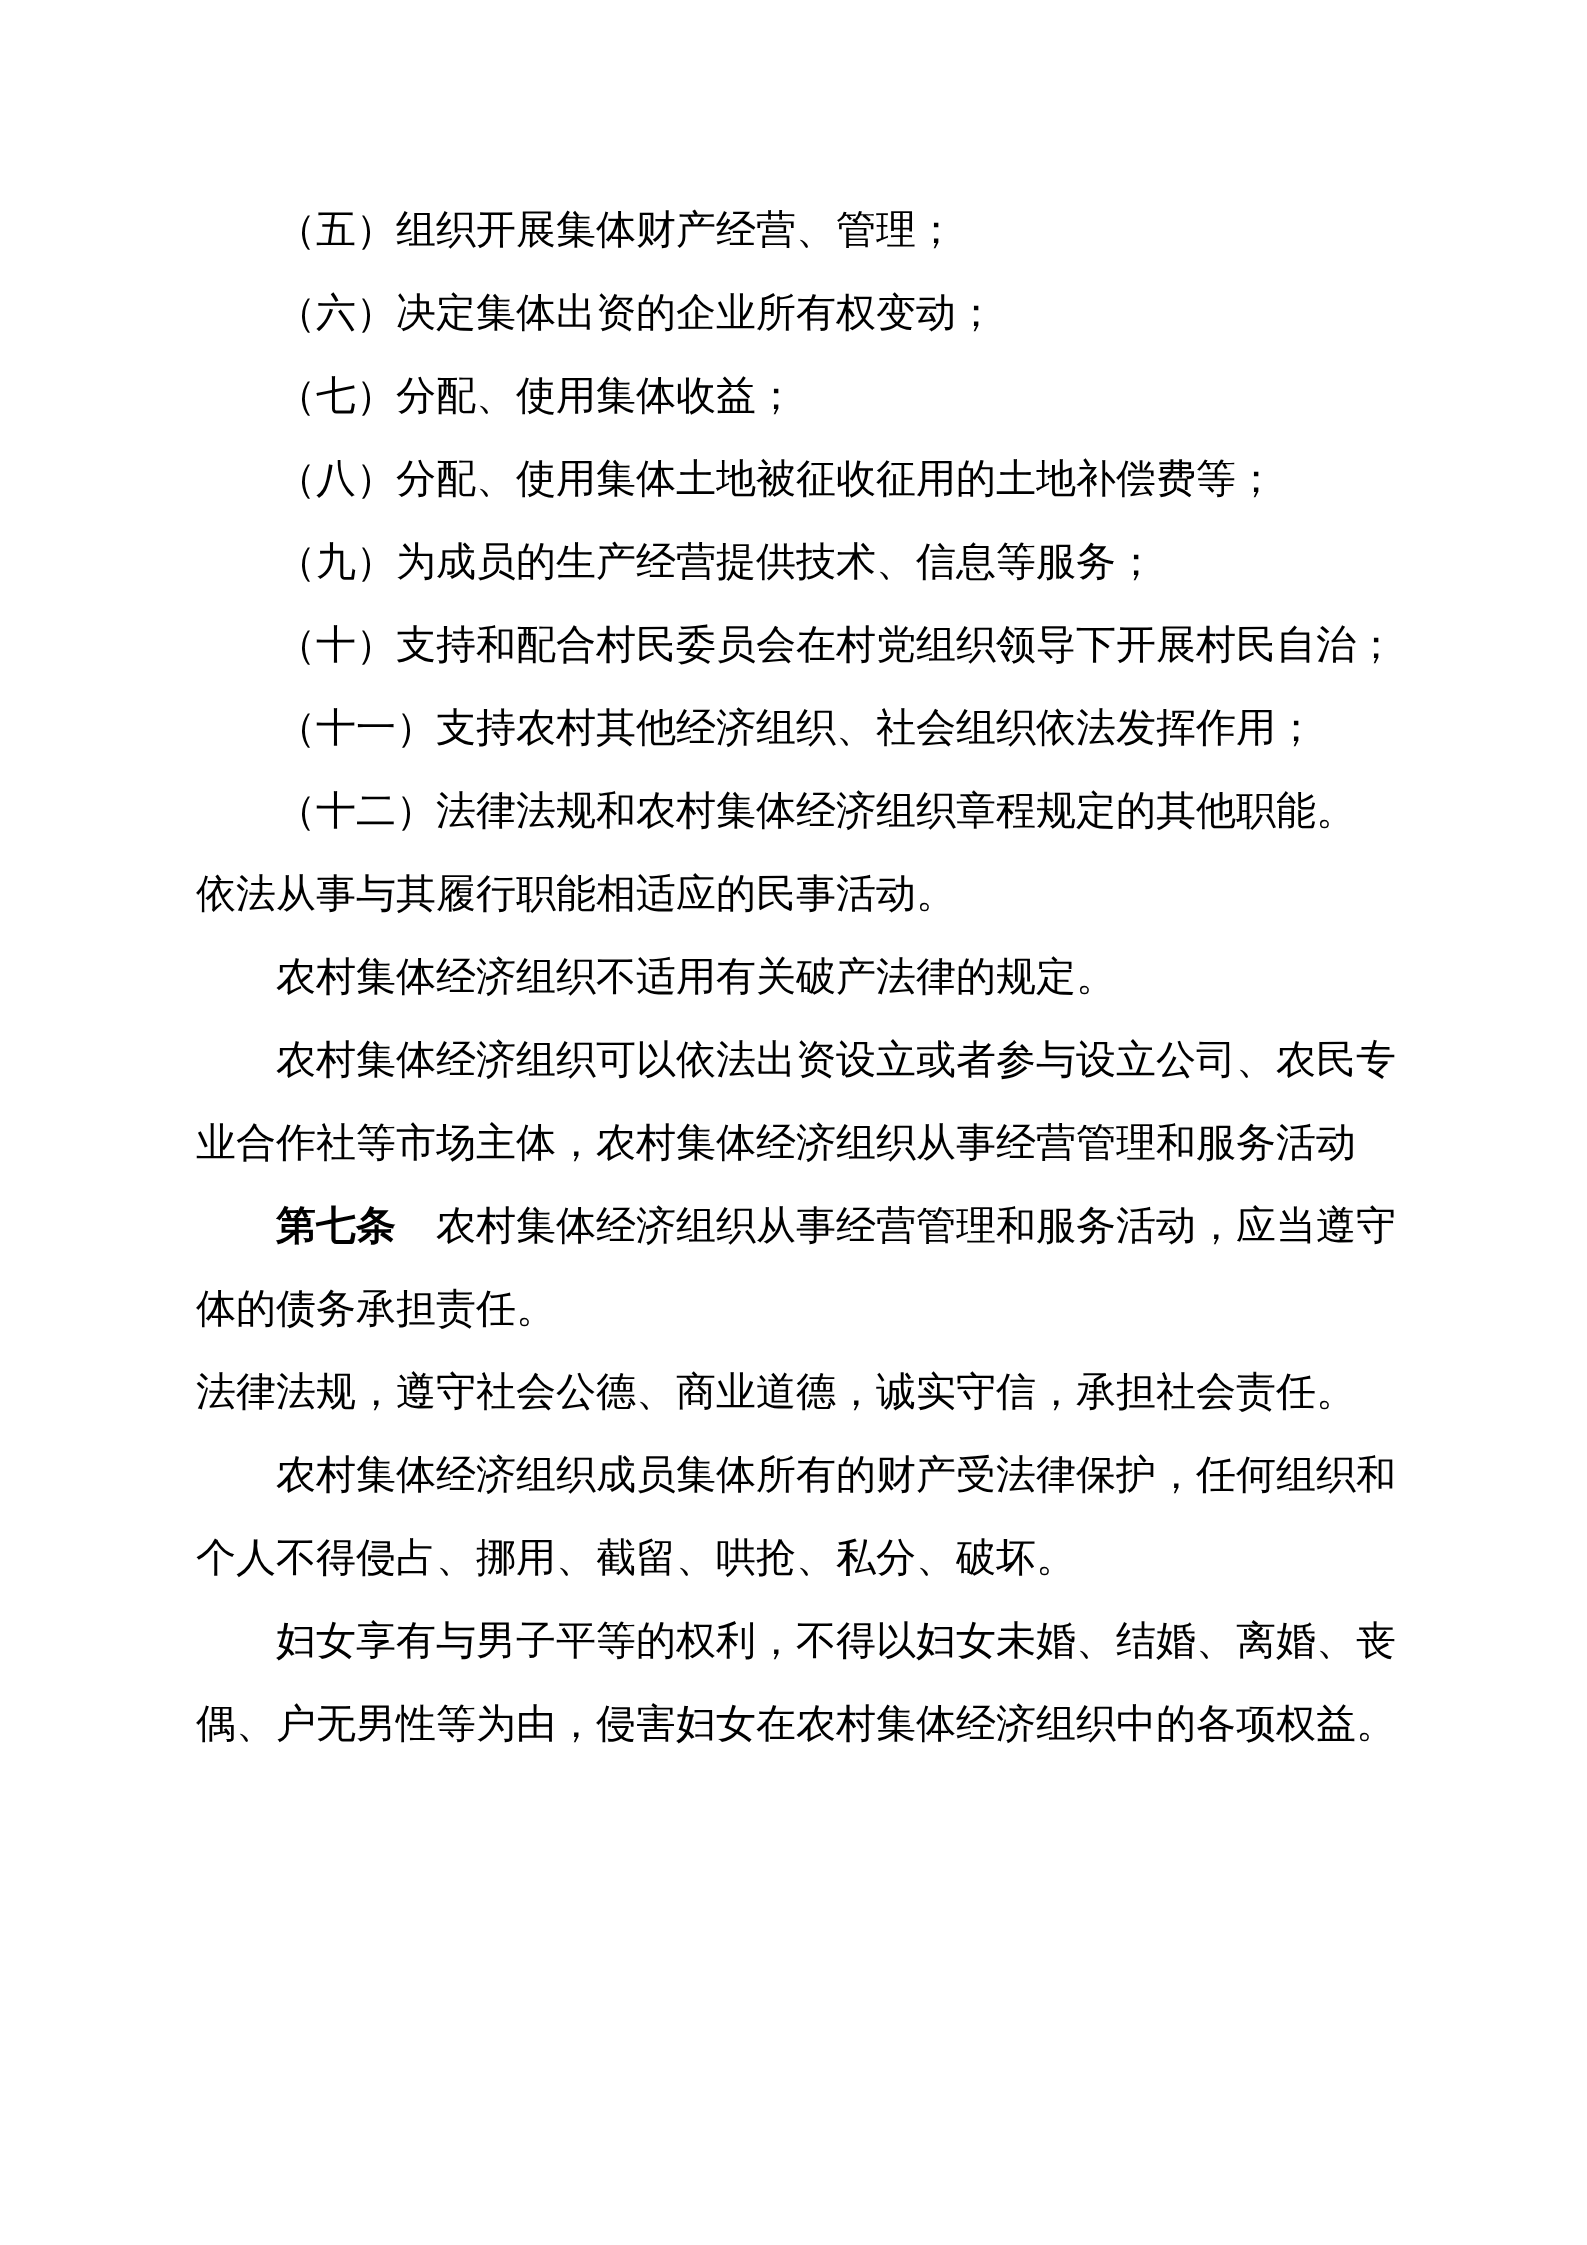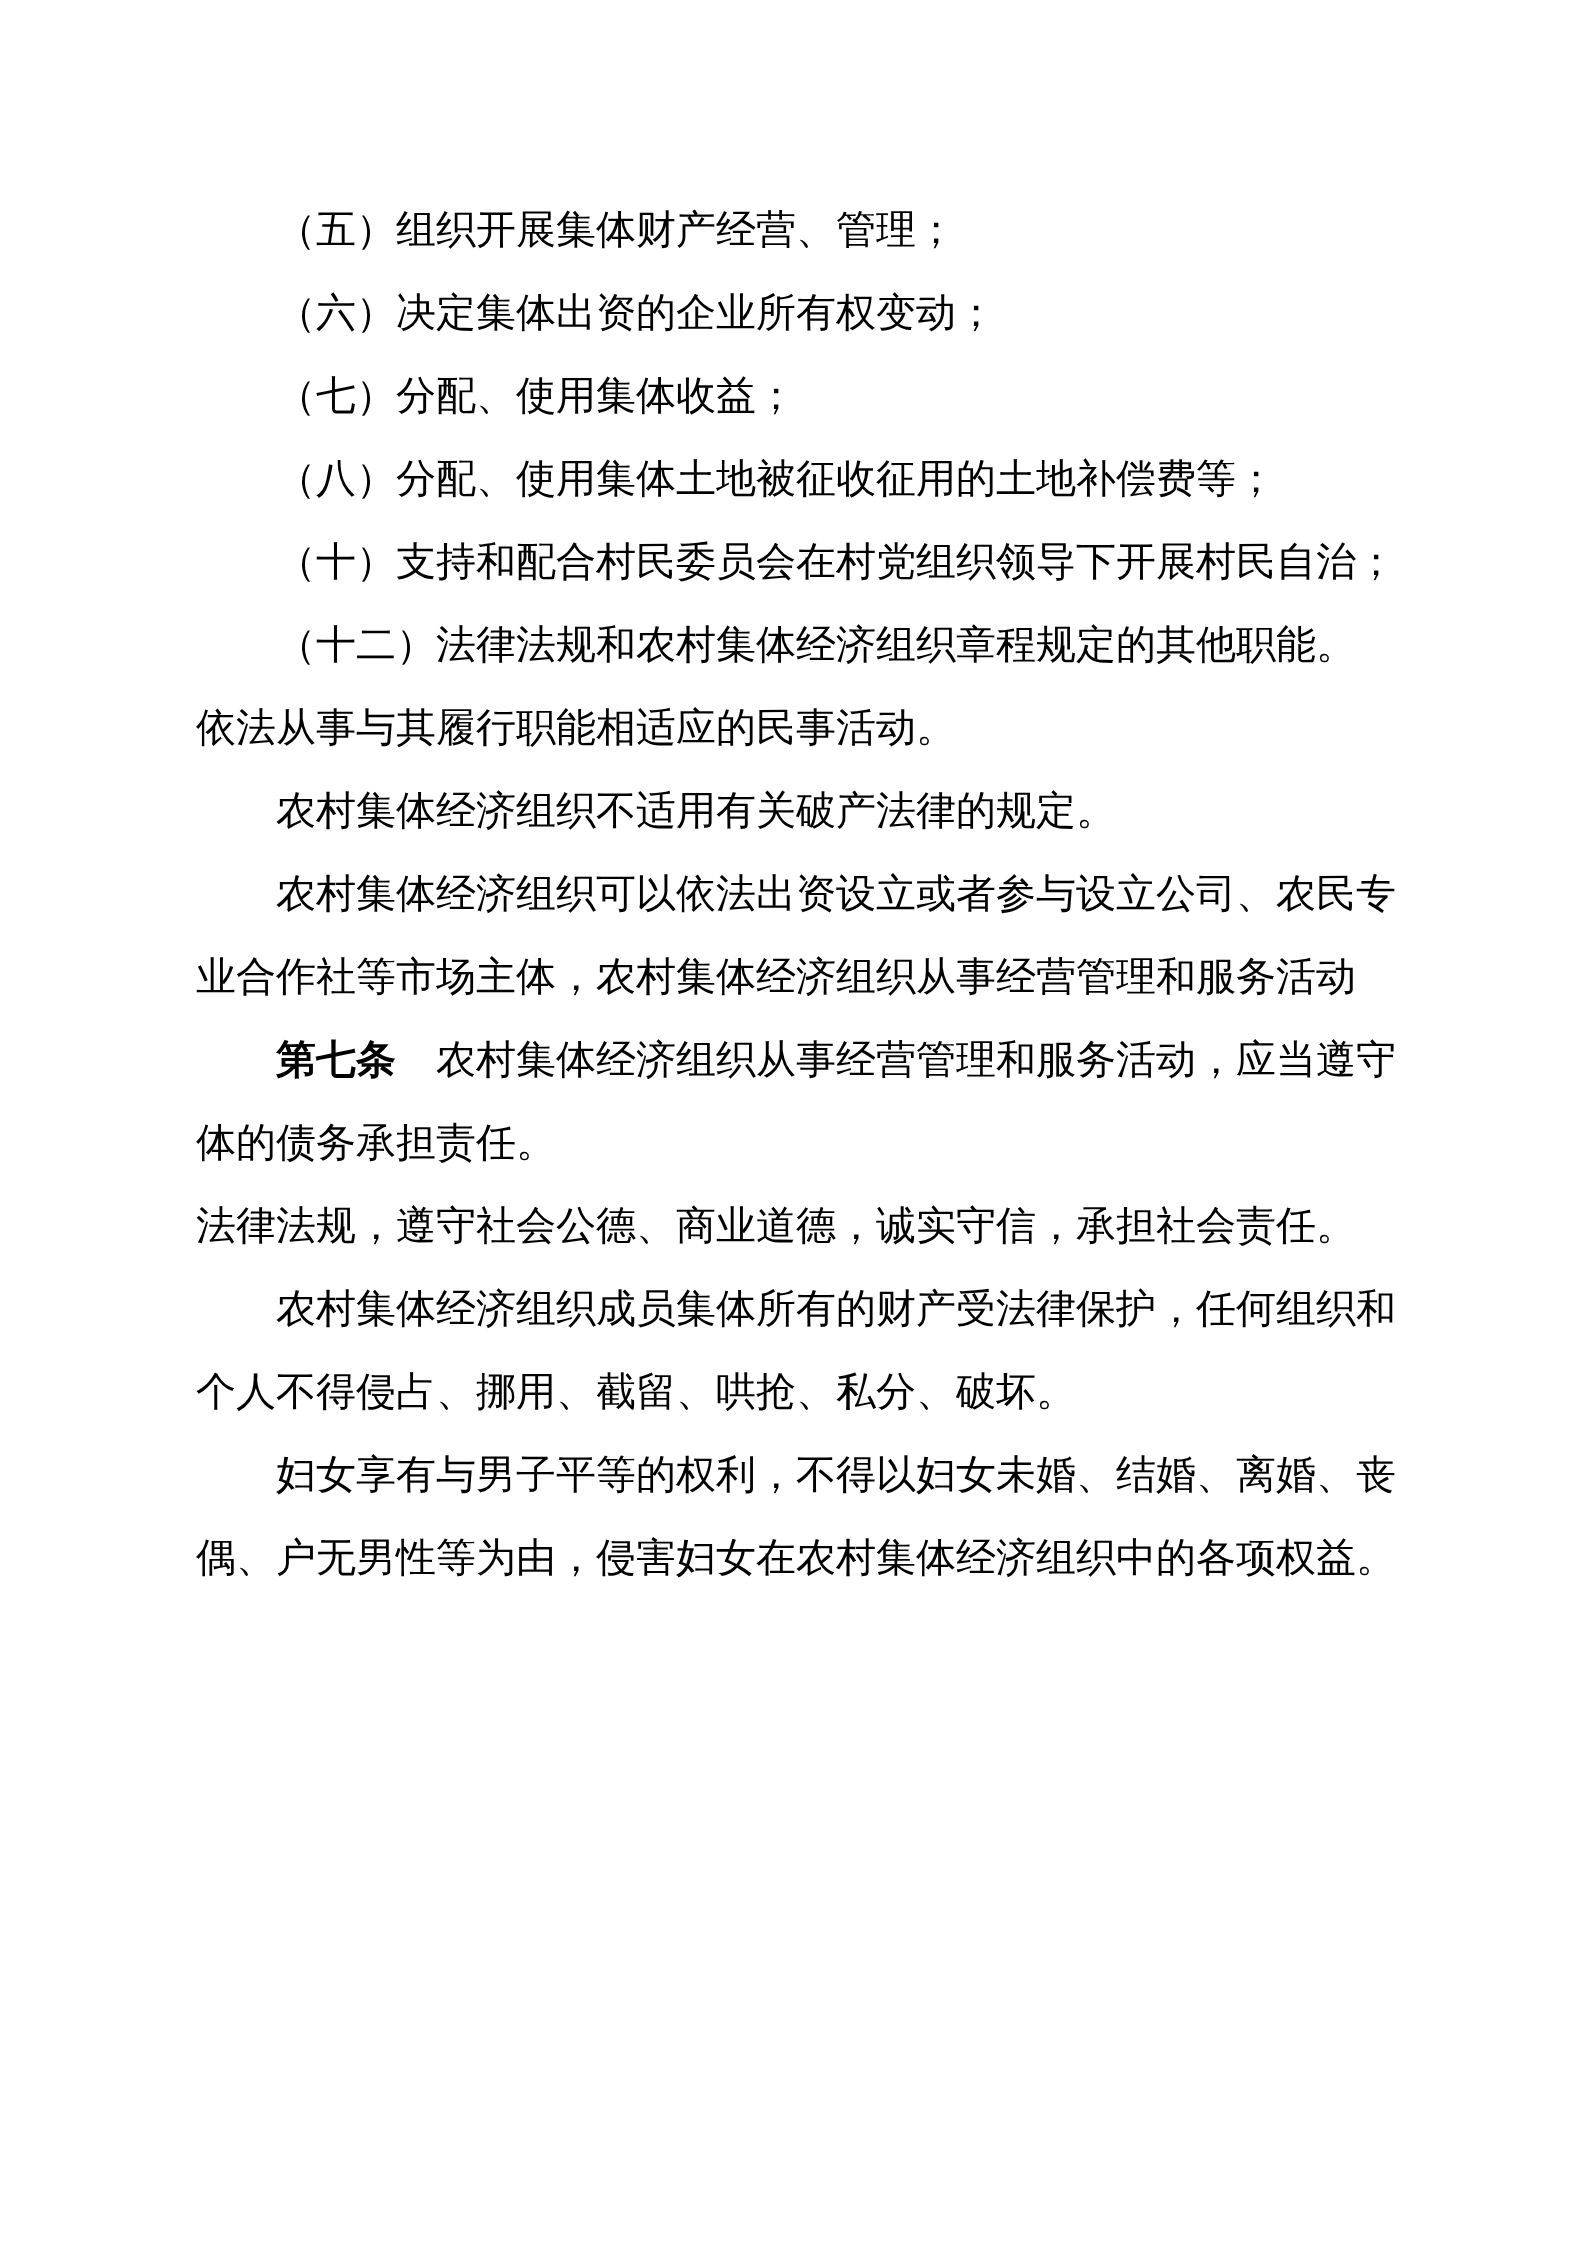--- a/index.html
+++ b/index.html
@@ -47,21 +47,23 @@
 </style>
 </head>
 <body>
 
 <div class="page">
   <div class="text-block">
       <div class="doc-line indent"><span class="seg-normal">（五）组织开展集体财产经营、管理；</span></div>
       <div class="doc-line indent"><span class="seg-normal">（六）决定集体出资的企业所有权变动；</span></div>
       <div class="doc-line indent"><span class="seg-normal">（七）分配、使用集体收益；</span></div>
       <div class="doc-line indent"><span class="seg-normal">（八）分配、使用集体土地被征收征用的土地补偿费等；</span></div>
+      <div class="doc-line indent"><span class="seg-normal">（九）为成员的生产经营提供技术、信息等服务；</span></div>
       <div class="doc-line indent"><span class="seg-normal">（十）支持和配合村民委员会在村党组织领导下开展村民自治；</span></div>
+      <div class="doc-line indent"><span class="seg-normal">（十一）支持农村其他经济组织、社会组织依法发挥作用；</span></div>
       <div class="doc-line indent"><span class="seg-normal">（十二）法律法规和农村集体经济组织章程规定的其他职能。</span></div>
       <div class="doc-line"><span class="seg-normal">依法从事与其履行职能相适应的民事活动。</span></div>
       <div class="doc-line indent"><span class="seg-normal">农村集体经济组织不适用有关破产法律的规定。</span></div>
       <div class="doc-line indent"><span class="seg-normal">农村集体经济组织可以依法出资设立或者参与设立公司、农民专</span></div>
       <div class="doc-line"><span class="seg-normal">业合作社等市场主体，农村集体经济组织从事经营管理和服务活动</span></div>
       <div class="doc-line indent"><span class="seg-bold">第七条</span><span class="seg-normal">　农村集体经济组织从事经营管理和服务活动，应当遵守</span></div>
       <div class="doc-line"><span class="seg-normal">体的债务承担责任。</span></div>
       <div class="doc-line"><span class="seg-normal">法律法规，遵守社会公德、商业道德，诚实守信，承担社会责任。</span></div>
       <div class="doc-line indent"><span class="seg-normal">农村集体经济组织成员集体所有的财产受法律保护，任何组织和</span></div>
       <div class="doc-line"><span class="seg-normal">个人不得侵占、挪用、截留、哄抢、私分、破坏。</span></div>

